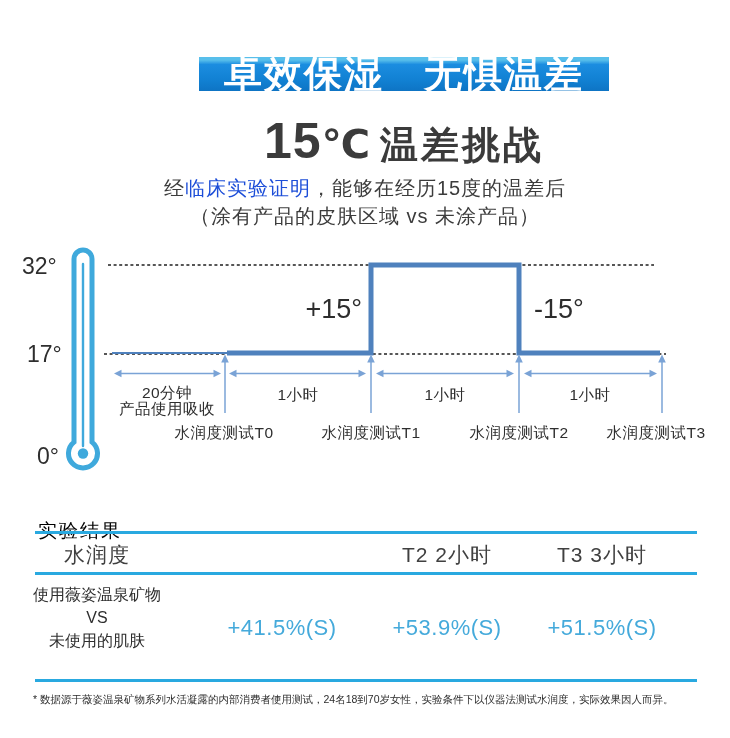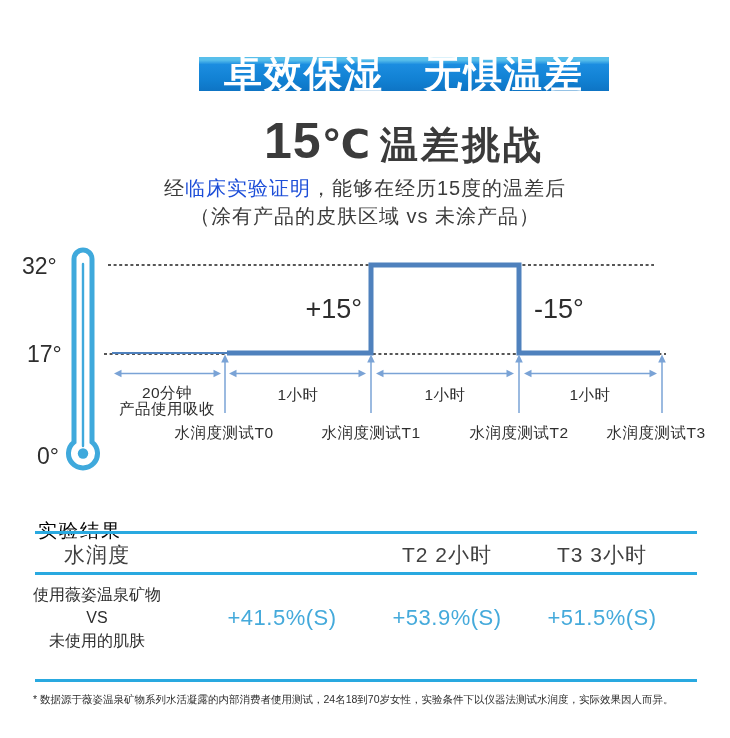--- a/index.html
+++ b/index.html
@@ -40,21 +40,21 @@
   .results-title{position:absolute;left:38px;top:518px;font-size:19px;color:#000000;letter-spacing:2px;}
   .table{position:absolute;left:35px;top:531px;width:662px;height:151px;}
   .rule{position:absolute;left:0;width:662px;height:3px;background:#29a9e0;}
   .rule.top{top:0;}
   .rule.mid{top:41px;}
   .rule.bot{top:148px;}
   .th{position:absolute;top:10px;transform:translateX(-50%);font-size:21px;color:#404040;
       letter-spacing:1px;white-space:nowrap;}
   .row-label{position:absolute;left:62px;top:52px;transform:translateX(-50%);
       text-align:center;font-size:16px;line-height:23px;color:#2e2e2e;white-space:nowrap;}
-  .val{position:absolute;top:74px;transform:translateX(-50%);font-size:22px;color:#45aadb;
+  .val{position:absolute;top:84px;transform:translateX(-50%);font-size:22px;color:#45aadb;
       letter-spacing:0.5px;white-space:nowrap;}
   
   .footnote{position:absolute;left:33px;top:693px;width:670px;font-size:10.5px;
       color:#2d2d2d;white-space:nowrap;}
 </style>
 </head>
 <body>
 
 <div class="page">
 

